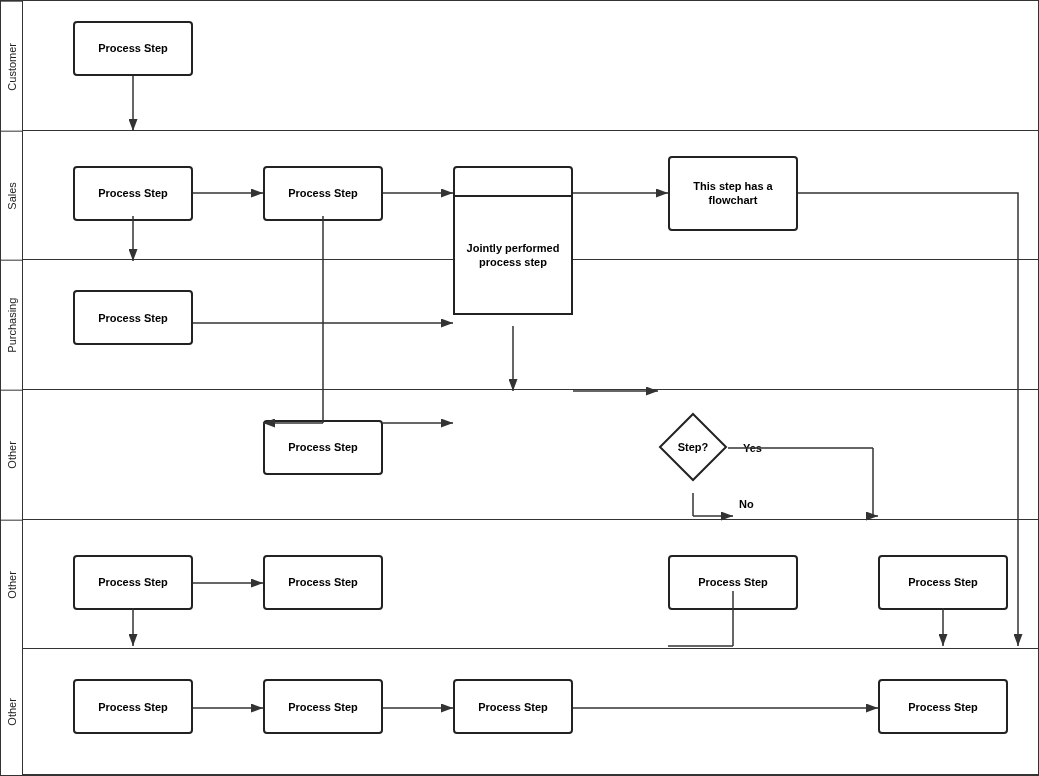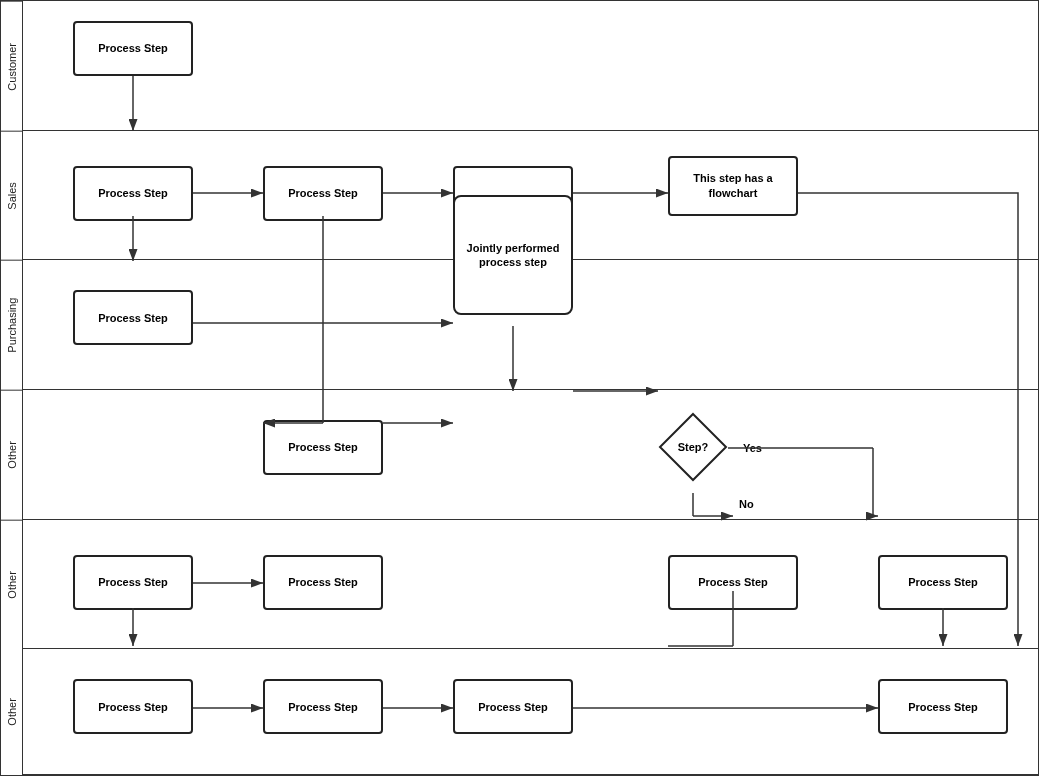--- a/index.html
+++ b/index.html
@@ -142,31 +142,31 @@
     <div class="lane lane-sales">
       <div class="process-box" style="left:50px; top:35px; width:120px; height:55px;">
         <span>Process Step</span>
       </div>
       <div class="process-box" style="left:240px; top:35px; width:120px; height:55px;">
         <span>Process Step</span>
       </div>
 
       <div class="process-box" style="left:430px; top:35px; width:120px; height:55px;">
       </div>
-      <div class="process-box" style="left:645px; top:25px; width:130px; height:60px;">
+      <div class="process-box" style="left:645px; top:25px; width:130px; height:75px;">
         <span>This step has a flowchart</span>
       </div>
     </div>
 
     <div class="lane lane-purchasing">
       <div class="process-box" style="left:50px; top:30px; width:120px; height:55px;">
         <span>Process Step</span>
       </div>
 
-      <div class="joint-box" style="left:430px; top:-65px; width:120px; height:120px; border-radius:8px;align-items:center;">
+      <div class="joint-box" style="left:430px; top:-65px; width:120px; height:120px; border-radius:0;align-items:center;">
         <span>Jointly performed process step</span>
       </div>
     </div>
 
     <div class="lane lane-other1">
       <div class="process-box" style="left:240px; top:30px; width:120px; height:55px;">
         <span>Process Step</span>
       </div>
 
       <div class="diamond" style="left:635px; top:22px;">

